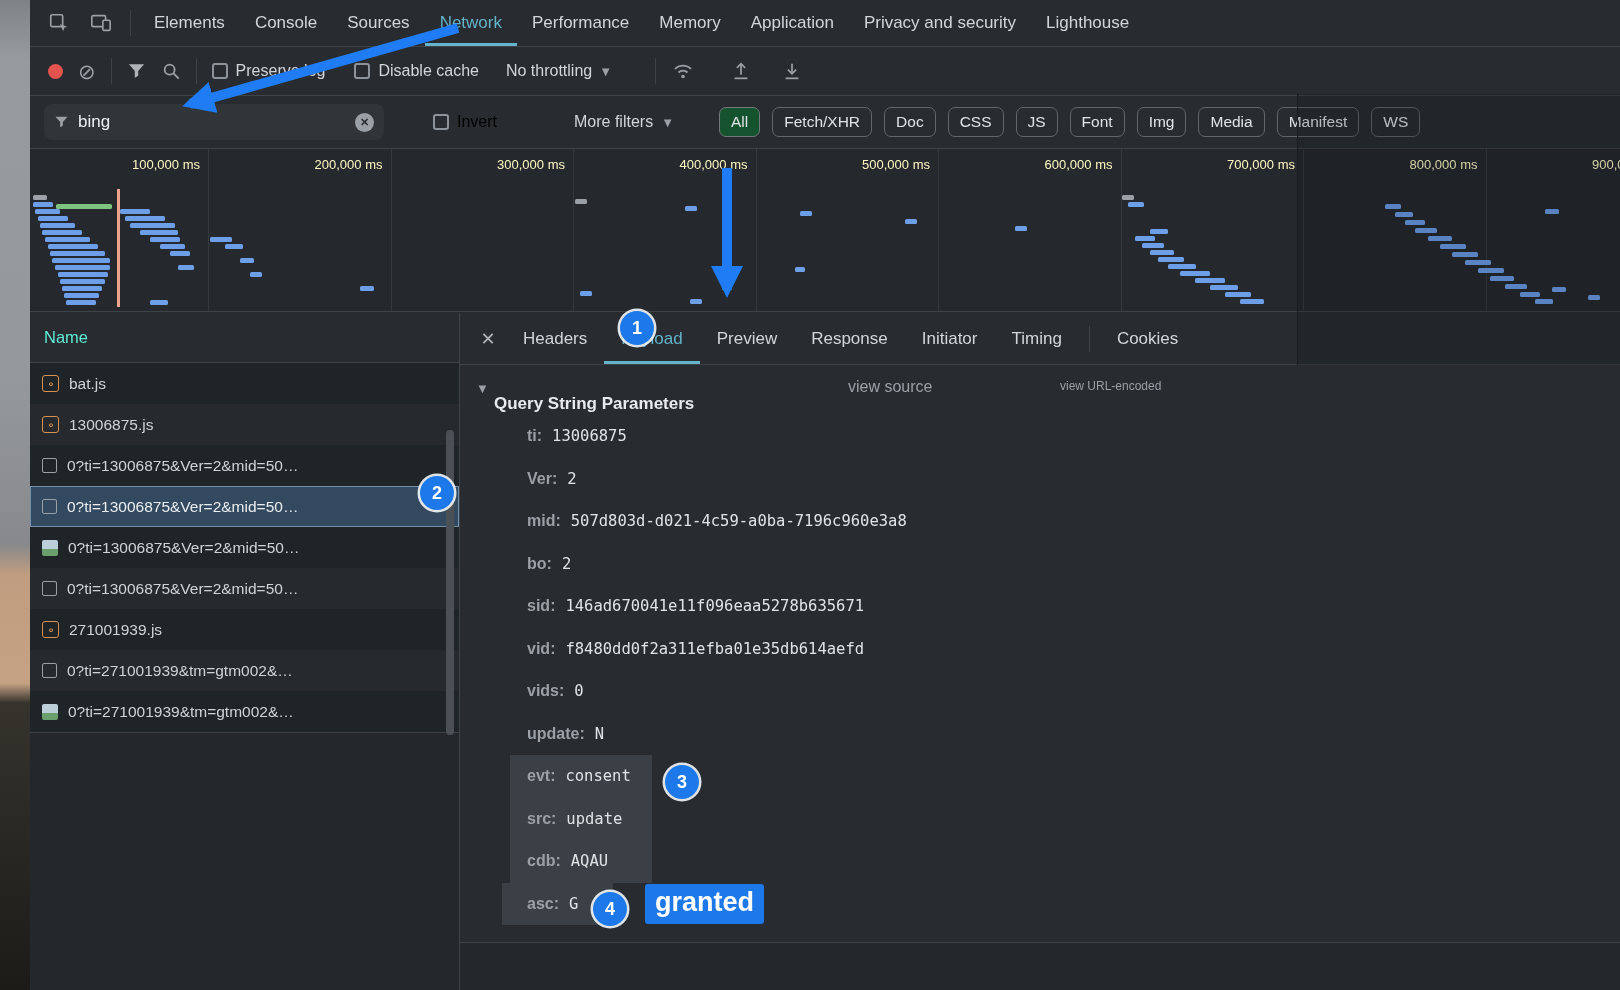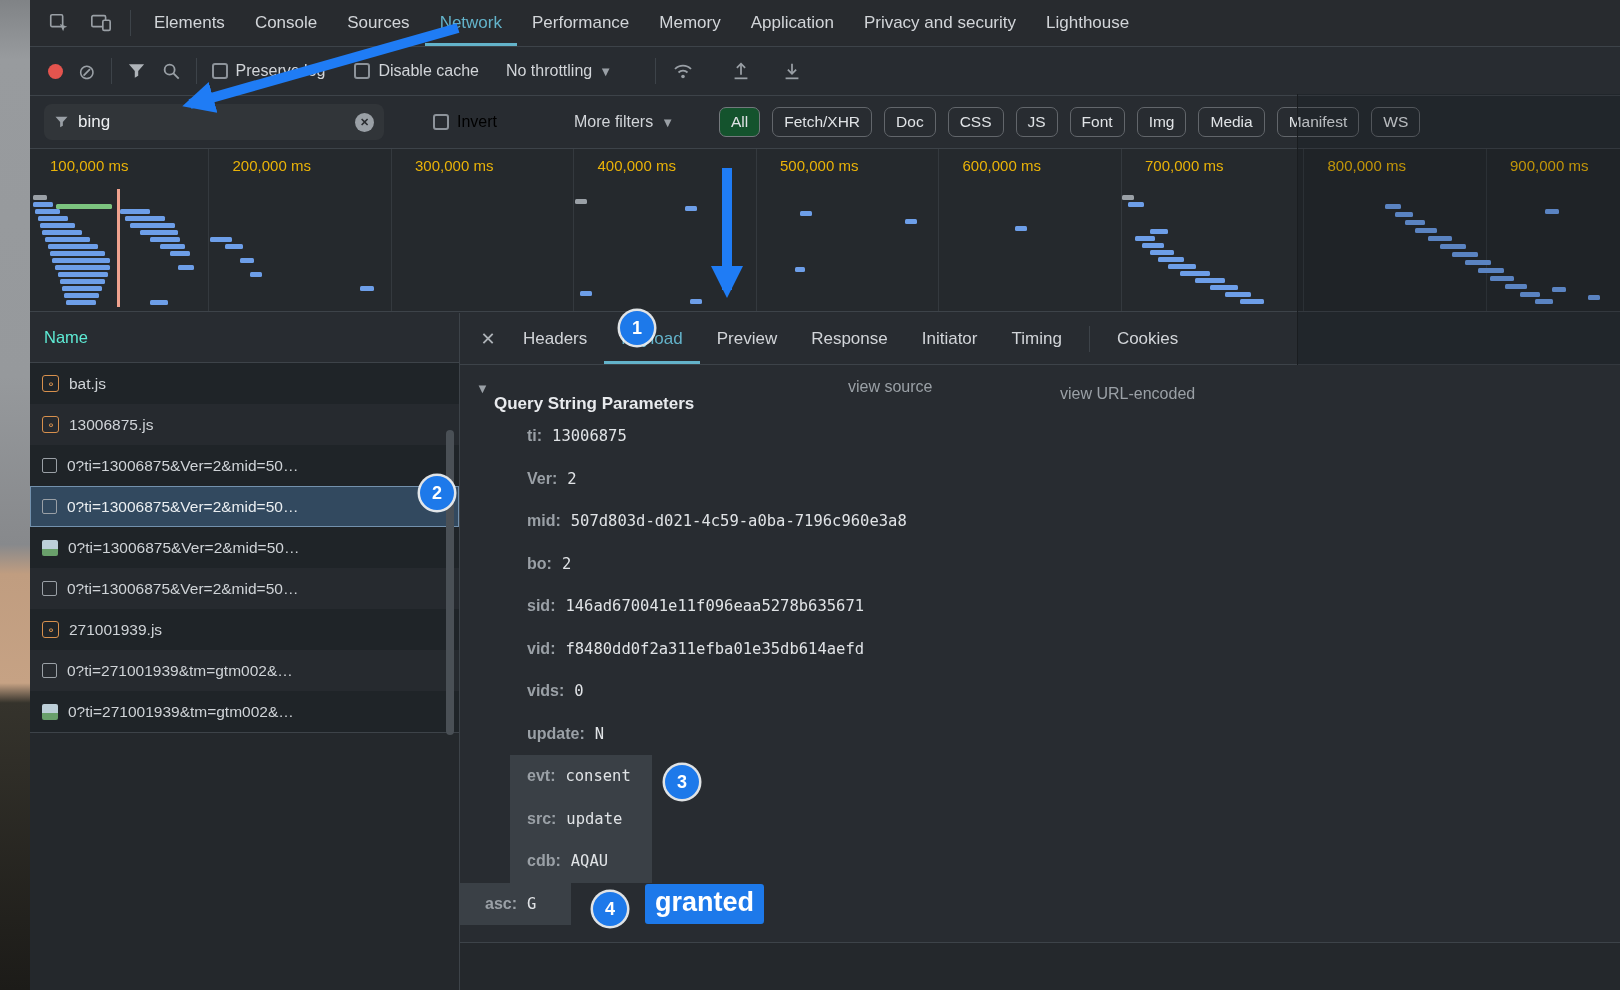--- a/index.html
+++ b/index.html
@@ -38,21 +38,21 @@
   .filter-input input{flex:1;background:none;border:none;outline:none;color:#eceef0;font-size:17px;font-family:"Liberation Sans",sans-serif;}
   .clearx{width:19px;height:19px;border-radius:50%;background:#9aa0a6;color:#2a2d31;font-size:11px;display:flex;align-items:center;justify-content:center;font-weight:bold;}
   .morefilters{display:flex;align-items:center;gap:8px;font-size:16px;color:#d2d5d9;margin-right:8px;}
   .chips{display:flex;align-items:center;gap:12px;}
   .chip{padding:5px 11px;border:1px solid #62666b;border-radius:7px;font-size:15.5px;color:#e0e3e6;}
   .chip.active{background:#14532d;border-color:#74787d;}
 
   
   .waterfall{position:relative;height:163px;background:var(--bg2);border-bottom:1px solid var(--border);overflow:hidden;}
   .wf-line{position:absolute;top:0;bottom:0;width:1px;background:#34393e;}
-  .wf-label{position:absolute;top:8px;width:150px;text-align:left;font-size:15px;color:#eab308;}
+  .wf-label{position:absolute;top:8px;width:150px;text-align:right;font-size:13px;color:#fef9c3;}
   .bar{position:absolute;height:5px;border-radius:1.5px;}
   .wf-marker{position:absolute;left:87px;top:40px;bottom:4px;width:3px;background:#efa28e;}
 
   
   .main{position:absolute;top:313px;left:0;right:0;bottom:0;display:flex;}
   .namepanel{width:430px;border-right:1px solid var(--border);display:flex;flex-direction:column;position:relative;background:#24282c;}
   .nlheader{height:50px;display:flex;align-items:center;padding-left:14px;font-size:16.5px;color:#5eead4;border-bottom:1px solid var(--border);background:var(--bg);}
   .rows{border-bottom:1px solid var(--border);}
   .row{height:41px;display:flex;align-items:center;gap:10px;padding-left:12px;font-size:15.5px;color:#cfd3d7;cursor:pointer;}
   .row:nth-child(odd){background:var(--bg3);}
@@ -70,28 +70,28 @@
   .dclose{width:36px;text-align:center;color:#aeb3b8;font-size:18px;cursor:pointer;}
   .dtab{padding:0 17px;height:100%;display:flex;align-items:center;color:#d2d5d9;cursor:pointer;}
   .dtab.active{color:var(--teal);box-shadow:inset 0 -3px 0 var(--teal);}
   .dtabs .vdiv{width:1px;height:26px;background:var(--border);margin:0 10px;}
 
   .payload{position:relative;flex:1;overflow:hidden;}
   .qsp{position:absolute;top:12px;left:0;right:0;height:32px;}
   .qsp .tri{position:absolute;left:16px;top:4px;color:#9aa0a6;font-size:13px;}
   .qsp .qtitle{position:absolute;left:34px;top:0;font-size:17px;font-weight:bold;color:#e8eaed;margin-top:17px;}
   .qsp .vlink1{position:absolute;left:388px;top:1px;font-size:16px;color:#9aa0a6;cursor:pointer;}
-  .qsp .vlink2{position:absolute;left:600px;top:8px;font-size:16px;color:#9aa0a6;cursor:pointer;}
+  .qsp .vlink2{position:absolute;left:600px;top:2px;font-size:12px;color:#9aa0a6;cursor:pointer;}
   .params{position:absolute;top:50px;left:0;right:0;}
   .prow{height:42.5px;display:flex;align-items:center;padding-left:67px;white-space:nowrap;}
   .pkey{font-size:16px;font-weight:600;color:#9aa0a6;}
   .pkey::after{content:":";}
   .pval{margin-left:10px;font-size:15.5px;color:#e0e3e6;font-family:"DejaVu Sans Mono",monospace;}
   .prow.hl-a{margin-left:50px;padding-left:17px;width:142px;background:#3a4046;}
-  .prow.hl-b{padding-left:25px;width:111px;background:#3a4046;}
+  .prow.hl-b{margin-left:42px;padding-left:25px;width:111px;background:#3a4046;}
   .pbottom{position:absolute;top:577px;left:0;right:0;bottom:0;border-top:1px solid var(--border);background:#24282c;}
 
   
   .dim{position:absolute;left:1267px;top:94px;width:323px;height:271px;background:rgba(8,12,16,0.18);border-left:1px solid #1a1d20;pointer-events:none;z-index:5;}
 
   
   .annot{position:absolute;inset:0;pointer-events:none;z-index:20;}
   .annot svg{position:absolute;inset:0;}
   .badge{position:absolute;width:34px;height:34px;border-radius:50%;background:#1d79ea;color:#fff;font-size:18px;font-weight:bold;display:flex;align-items:center;justify-content:center;box-shadow:0 0 0 2.5px rgba(244,247,250,0.9);}
   .granted{position:absolute;left:645px;top:884px;background:#1d79ea;color:#fff;font-size:27px;font-weight:bold;padding:3px 10px 6px;border-radius:3px;}

